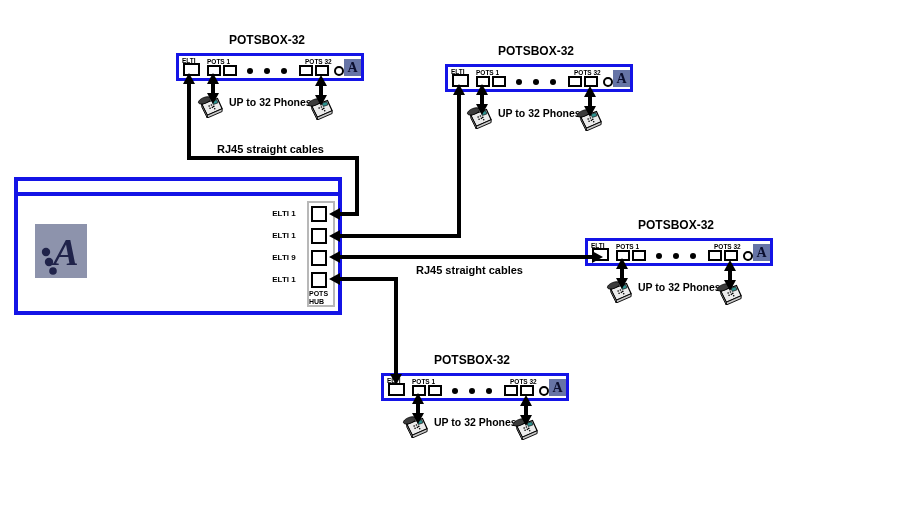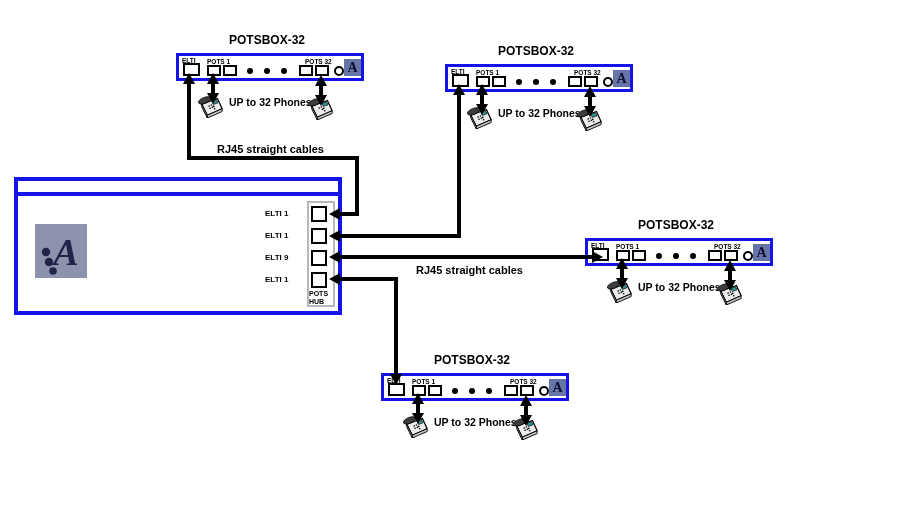--- a/index.html
+++ b/index.html
@@ -56,21 +56,21 @@
   .cpx-titlebar{position:absolute;left:0;top:0;width:100%;height:11px;
                 border-bottom:4px solid #1414e6;box-sizing:content-box;}
   .cpx-logo{position:absolute;left:35px;top:224px;width:52px;height:54px;z-index:2;}
   .cpx-title{position:absolute;left:102px;top:230px;font-size:20px;font-weight:bold;
              color:#000;z-index:2;white-space:nowrap;}
   .hub-panel{position:absolute;left:307px;top:201px;width:28px;height:106px;
              border:2px solid #b8b8b8;background:#fff;box-sizing:border-box;z-index:2;}
   .cpx-port{position:absolute;left:311px;width:16px;height:16px;background:#fff;
             border:2px solid #000;box-sizing:border-box;z-index:3;}
   .cp1{top:206px;} .cp2{top:228px;} .cp3{top:250px;} .cp4{top:272px;}
-  .elti-num{position:absolute;left:265px;width:38px;text-align:left;font-size:8px;
+  .elti-num{position:absolute;left:265px;width:38px;text-align:center;font-size:8px;
             font-weight:bold;color:#000;z-index:3;white-space:nowrap;}
   .el1{top:209px;} .el2{top:231px;} .el3{top:253px;} .el4{top:275px;}
   .hub-lbl{position:absolute;left:309px;top:290px;font-size:7px;font-weight:bold;
            line-height:8px;color:#000;z-index:3;}
 
   
   .cab{position:absolute;background:#000;z-index:5;}
   .cabtri{position:absolute;z-index:5;}
   .cable-label{position:absolute;font-size:11px;font-weight:bold;color:#000;
                white-space:nowrap;z-index:5;}

